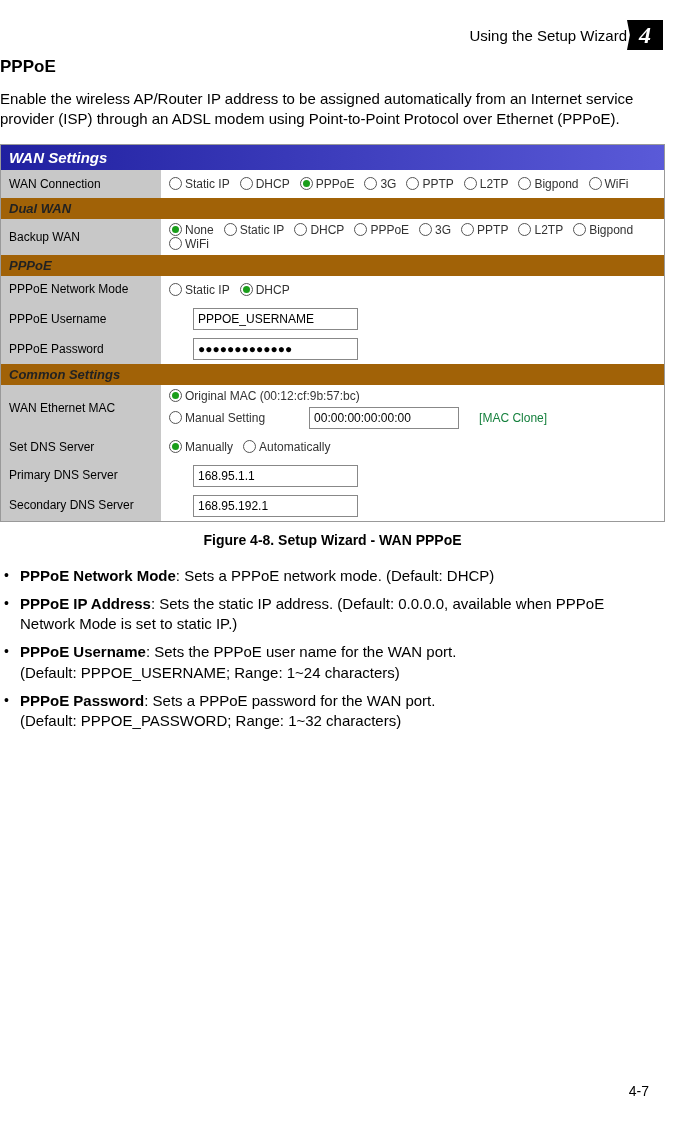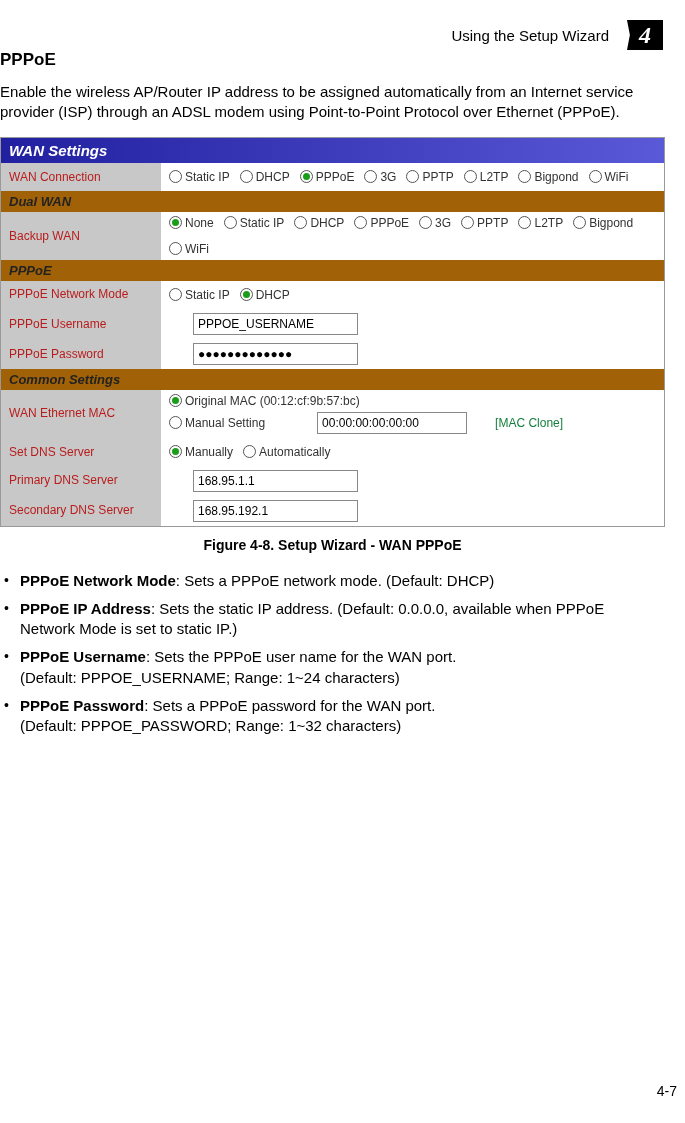--- a/index.html
+++ b/index.html
@@ -14,23 +14,23 @@
       position: relative;
       background: #fff;
     }
     .page {
       padding: 20px 20px 10px 0;
     }
     .header-row {
       display: flex;
       justify-content: flex-end;
       align-items: center;
-      gap: 18px;
+      gap: 0;
       padding-right: 2px;
-      margin-bottom: 0;
+      margin-bottom: 7px;
     }
     .header-text {
       font-size: 15px;
     }
     .chapter-badge {
       width: 36px;
       height: 30px;
       background: #000;
       color: #fff;
       font-family: Georgia, 'Times New Roman', serif;
@@ -73,33 +73,33 @@
       display: flex;
       align-items: center;
       min-height: 28px;
       border-top: 0px solid #eee;
     }
     .ss-label-col {
       width: 160px;
       background: #c8c8c8;
       padding: 6px 8px;
       font-size: 12px;
-      color: #b91c1c;
+      color: #000000;
       align-self: stretch;
       display: flex;
       align-items: center;
     }
     .ss-value-col {
       flex: 1;
       padding: 4px 8px;
       background: #fff;
       display: flex;
       align-items: center;
       flex-wrap: wrap;
-      gap: 12px 6px;
+      gap: 0 6px;
       font-size: 12px;
     }
     .ss-section {
       background: #a16207;
       font-weight: bold;
       font-style: italic;
       padding: 3px 8px;
       font-size: 13px;
       color: #222;
     }
@@ -164,21 +164,21 @@
     ul.bullets > li::before {
       content: "•";
       position: absolute;
       left: 2px;
       top: 0;
       font-size: 14px;
     }
     .page-num {
       position: absolute;
       bottom: 24px;
-      right: 8px;
+      right: 36px;
       font-size: 14px;
     }
     .ss-row.twoline .ss-label-col { line-height: 1.2; }
   </style>
 </head>
 <body>
 
 <div class="page">
   <div class="header-row">
     <span class="header-text">Using the Setup Wizard</span>
@@ -305,21 +305,21 @@
 
     <div class="ss-section">Common Settings</div>
 
     <div class="ss-row twoline">
       <div class="ss-label-col">WAN Ethernet MAC</div>
       <div class="ss-value-col" style="flex-direction:column; align-items:flex-start; gap:4px;">
         <span class="radio">
           <span class="radio-dot selected"></span>
           <span>Original MAC (00:12:cf:9b:57:bc)</span>
         </span>
-        <span style="display:inline-flex;align-items:center;gap:24px;">
+        <span style="display:inline-flex;align-items:center;gap:16px;">
           <span class="radio">
             <span class="radio-dot"></span>
             <span>Manual Setting</span>
           </span>
           <input class="text-input" style="width: 150px;" value="00:00:00:00:00:00">
           <span class="mac-link">[MAC Clone]</span>
         </span>
       </div>
     </div>
 

